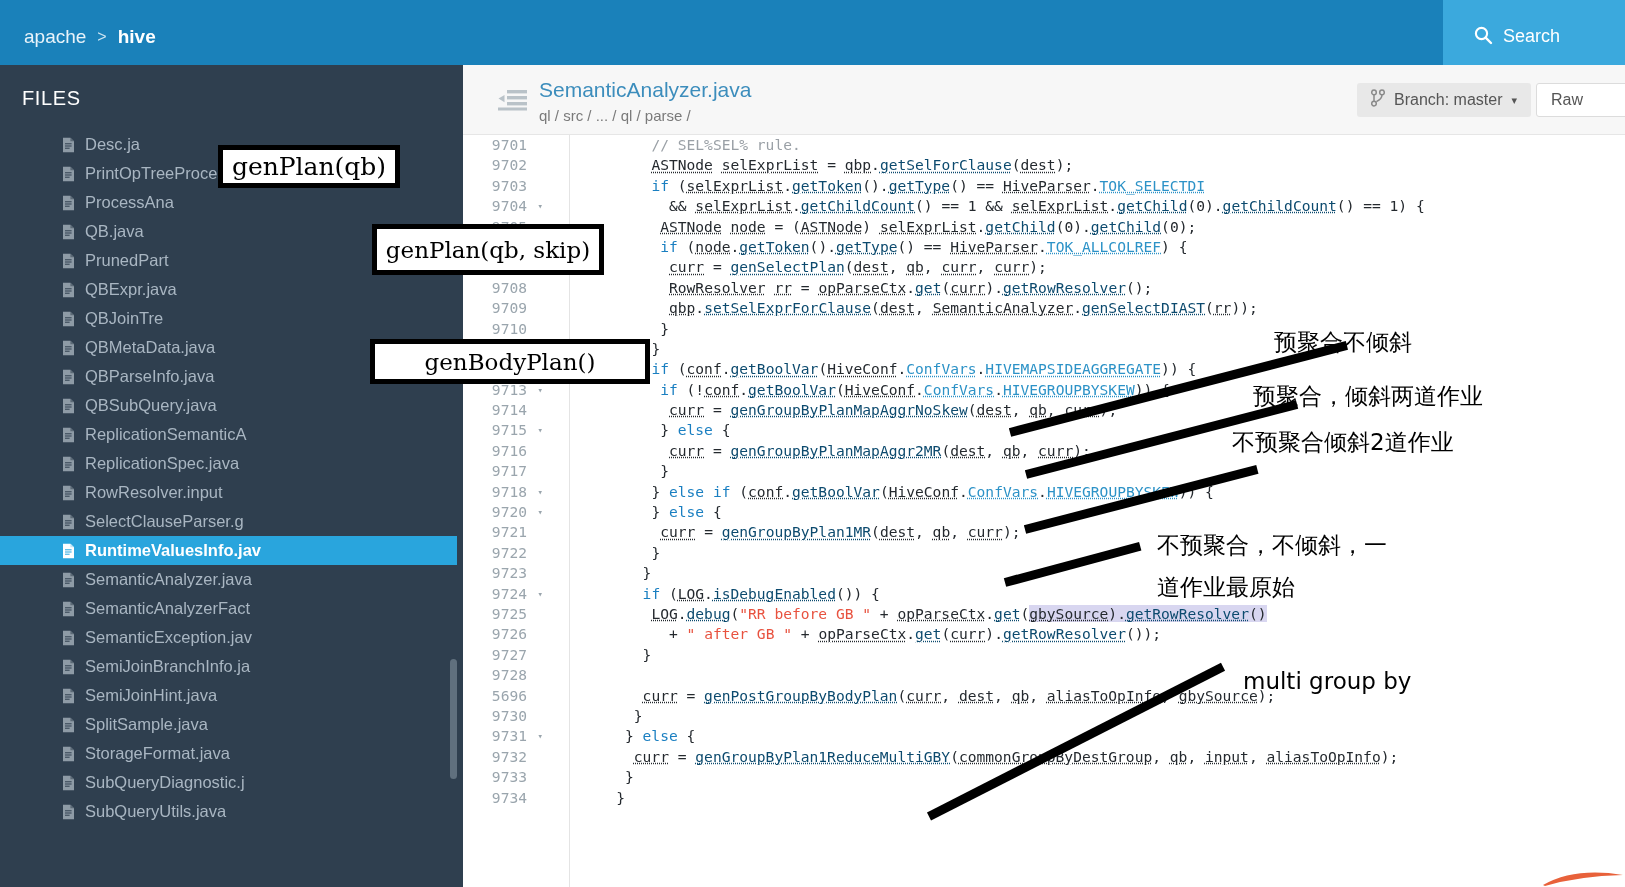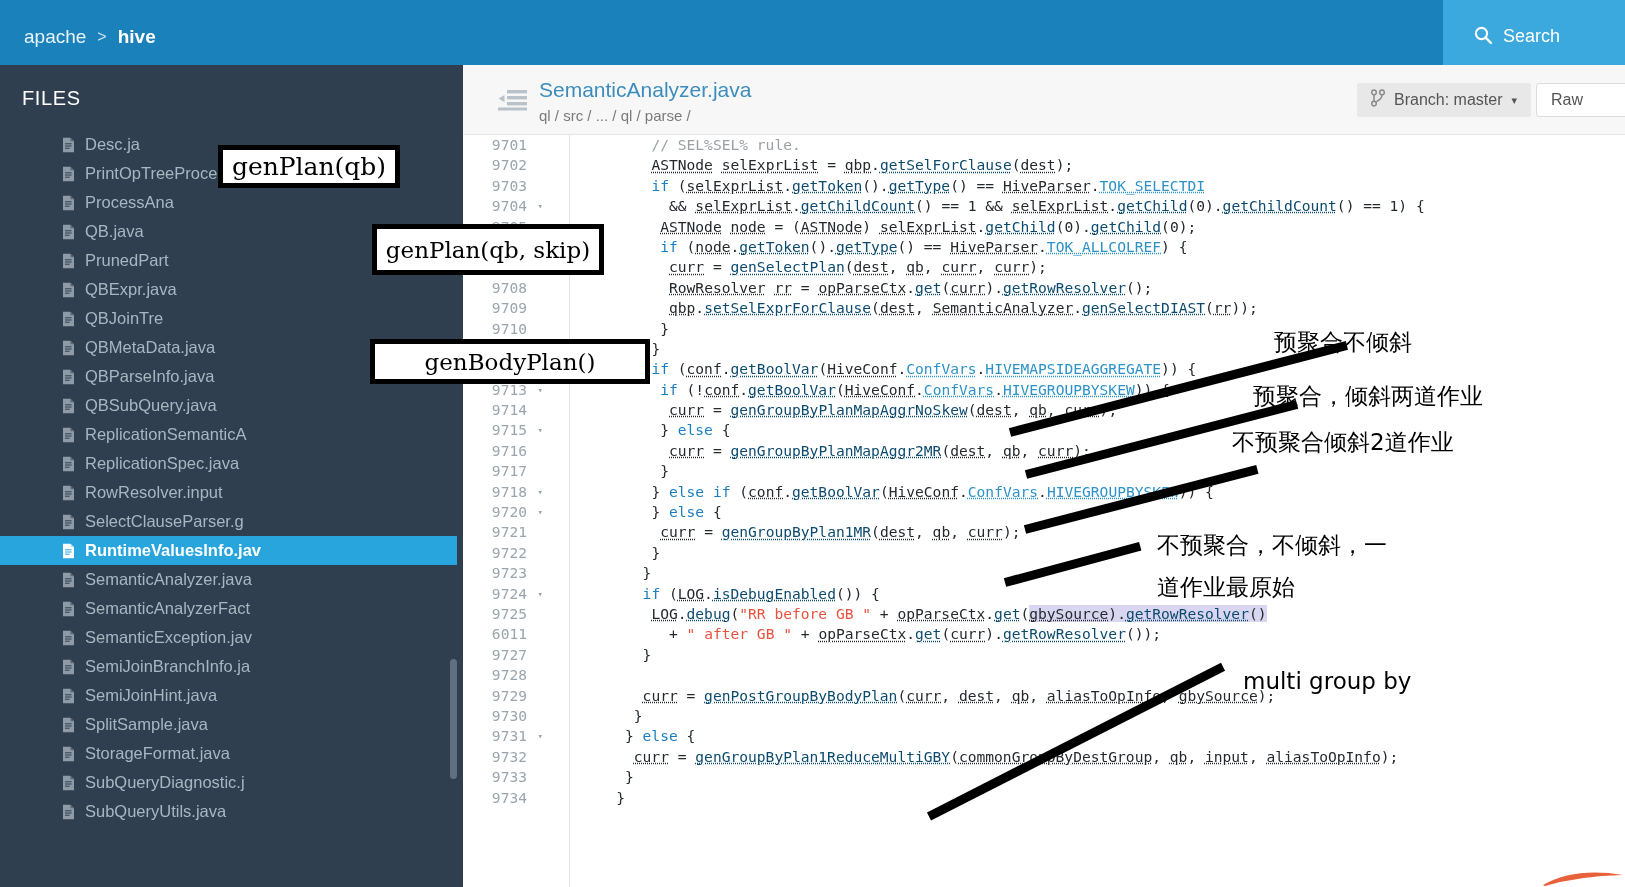--- a/index.html
+++ b/index.html
@@ -477,24 +477,24 @@
           <div class="code-row"><div class="gutter">9715<span class="fold">▾</span></div><div class="code-txt" style="padding-left: 79.2px;">} <span class="tok-kw">else</span> {</div></div>
           <div class="code-row"><div class="gutter">9716</div><div class="code-txt" style="padding-left: 88px;"><span class="tok-id">curr</span> = <span class="tok-fn">genGroupByPlanMapAggr2MR</span>(<span class="tok-id">dest</span>, <span class="tok-id">qb</span>, <span class="tok-id">curr</span>);</div></div>
           <div class="code-row"><div class="gutter">9717</div><div class="code-txt" style="padding-left: 79.2px;">}</div></div>
           <div class="code-row"><div class="gutter">9718<span class="fold">▾</span></div><div class="code-txt" style="padding-left: 70.4px;">} <span class="tok-kw">else if</span> (<span class="tok-id">conf</span>.<span class="tok-fn">getBoolVar</span>(<span class="tok-id">HiveConf</span>.<span class="tok-cst">ConfVars</span>.<span class="tok-cst">HIVEGROUPBYSKEW</span>)) {</div></div>
           <div class="code-row"><div class="gutter">9720<span class="fold">▾</span></div><div class="code-txt" style="padding-left: 70.4px;">} <span class="tok-kw">else</span> {</div></div>
           <div class="code-row"><div class="gutter">9721</div><div class="code-txt" style="padding-left: 79.2px;"><span class="tok-id">curr</span> = <span class="tok-fn">genGroupByPlan1MR</span>(<span class="tok-id">dest</span>, <span class="tok-id">qb</span>, <span class="tok-id">curr</span>);</div></div>
           <div class="code-row"><div class="gutter">9722</div><div class="code-txt" style="padding-left: 70.4px;">}</div></div>
           <div class="code-row"><div class="gutter">9723</div><div class="code-txt" style="padding-left: 61.6px;">}</div></div>
           <div class="code-row"><div class="gutter">9724<span class="fold">▾</span></div><div class="code-txt" style="padding-left: 61.6px;"><span class="tok-kw">if</span> (<span class="tok-id">LOG</span>.<span class="tok-fn">isDebugEnabled</span>()) {</div></div>
           <div class="code-row"><div class="gutter">9725</div><div class="code-txt" style="padding-left: 70.4px;"><span class="tok-id">LOG</span>.<span class="tok-fn">debug</span>(<span class="tok-str">"RR before GB "</span> + <span class="tok-id">opParseCtx</span>.<span class="tok-fn">get</span>(<span class="hl"><span class="tok-id">gbySource</span>).<span class="tok-fn">getRowResolver</span>()</span></div></div>
-          <div class="code-row"><div class="gutter">6011</div><div class="code-txt" style="padding-left: 88px;">+ <span class="tok-str">" after GB "</span> + <span class="tok-id">opParseCtx</span>.<span class="tok-fn">get</span>(<span class="tok-id">curr</span>).<span class="tok-fn">getRowResolver</span>());</div></div>
+          <div class="code-row"><div class="gutter">9726</div><div class="code-txt" style="padding-left: 88px;">+ <span class="tok-str">" after GB "</span> + <span class="tok-id">opParseCtx</span>.<span class="tok-fn">get</span>(<span class="tok-id">curr</span>).<span class="tok-fn">getRowResolver</span>());</div></div>
           <div class="code-row"><div class="gutter">9727</div><div class="code-txt" style="padding-left: 61.6px;">}</div></div>
           <div class="code-row"><div class="gutter">9728</div><div class="code-txt" style="padding-left: 0px;"></div></div>
-          <div class="code-row"><div class="gutter">9729</div><div class="code-txt" style="padding-left: 61.6px;"><span class="tok-id">curr</span> = <span class="tok-fn">genPostGroupByBodyPlan</span>(<span class="tok-id">curr</span>, <span class="tok-id">dest</span>, <span class="tok-id">qb</span>, <span class="tok-id">aliasToOpInfo</span>, <span class="tok-id">gbySource</span>);</div></div>
+          <div class="code-row"><div class="gutter">5696</div><div class="code-txt" style="padding-left: 61.6px;"><span class="tok-id">curr</span> = <span class="tok-fn">genPostGroupByBodyPlan</span>(<span class="tok-id">curr</span>, <span class="tok-id">dest</span>, <span class="tok-id">qb</span>, <span class="tok-id">aliasToOpInfo</span>, <span class="tok-id">gbySource</span>);</div></div>
           <div class="code-row"><div class="gutter">9730</div><div class="code-txt" style="padding-left: 52.8px;">}</div></div>
           <div class="code-row"><div class="gutter">9731<span class="fold">▾</span></div><div class="code-txt" style="padding-left: 44px;">} <span class="tok-kw">else</span> {</div></div>
           <div class="code-row"><div class="gutter">9732</div><div class="code-txt" style="padding-left: 52.8px;"><span class="tok-id">curr</span> = <span class="tok-fn">genGroupByPlan1ReduceMultiGBY</span>(<span class="tok-id">commonGroupByDestGroup</span>, <span class="tok-id">qb</span>, <span class="tok-id">input</span>, <span class="tok-id">aliasToOpInfo</span>);</div></div>
           <div class="code-row"><div class="gutter">9733</div><div class="code-txt" style="padding-left: 44px;">}</div></div>
           <div class="code-row"><div class="gutter">9734</div><div class="code-txt" style="padding-left: 35.2px;">}</div></div>
         </div>
     </div>
 
   </div>
 

